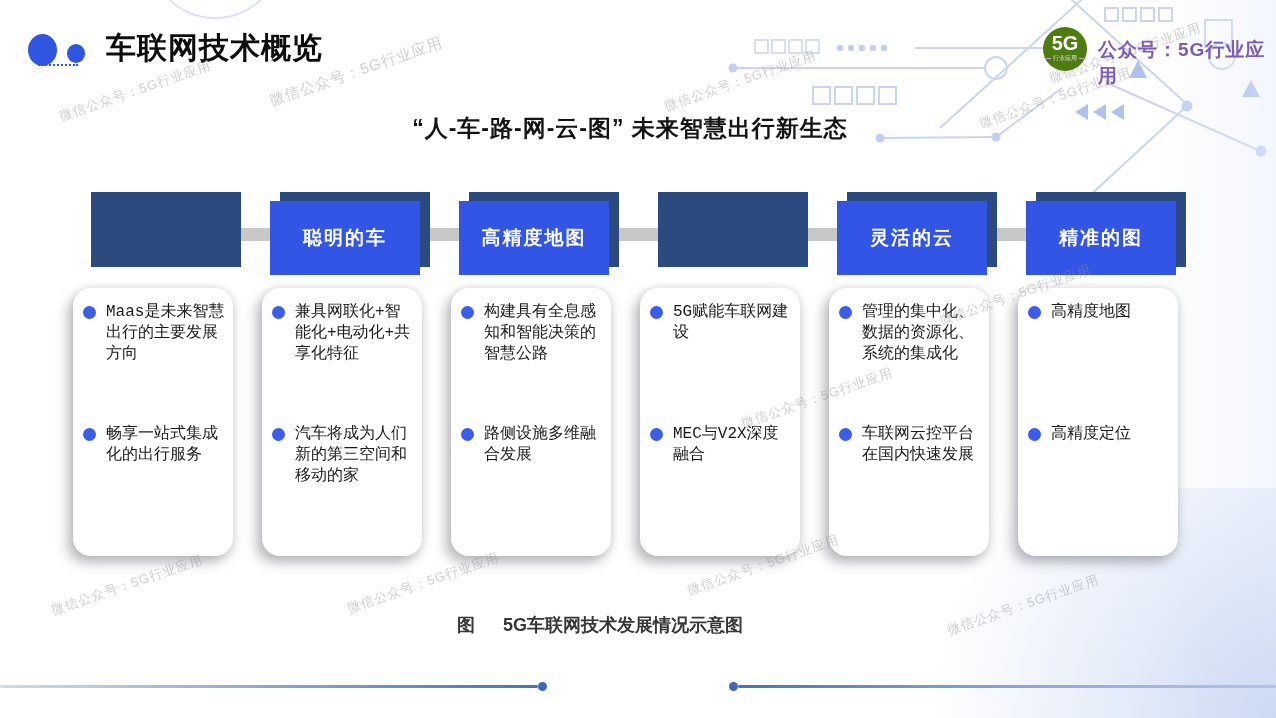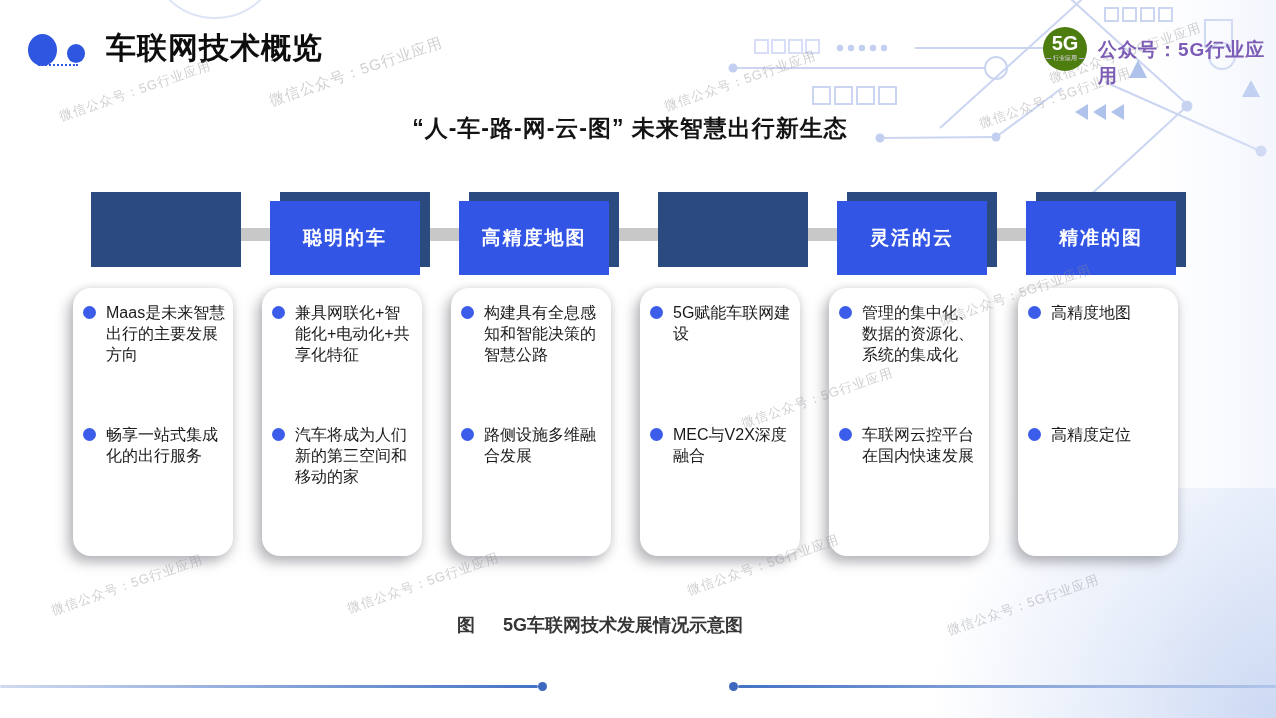--- a/index.html
+++ b/index.html
@@ -54,20 +54,21 @@
   .hdr-shadow{position:absolute;left:18px;top:0;width:150px;height:75px;background:#2B4A80;z-index:1;}
   .hdr-box{
     position:absolute;left:8px;top:9px;width:150px;height:74px;background:#3355E5;z-index:2;
     display:flex;align-items:center;justify-content:center;
     color:#fff;font-size:19px;font-weight:700;letter-spacing:2px;
   }
   .connector{position:absolute;left:148px;top:36px;width:64px;height:13px;background:#C8C8C8;z-index:0;}
   .card{
     position:absolute;left:0;top:96px;width:160px;height:268px;background:#fff;border-radius:18px;z-index:1;
     box-shadow:-6px 7px 12px rgba(110,110,118,0.42), 0 -2px 6px rgba(150,150,158,0.18), 4px 4px 8px rgba(140,140,148,0.15);
+    font-family:Liberation Mono, monospace;
   }
   .bullet-row{position:absolute;left:10px;display:flex;gap:10px;}
   .bullet-row.first{top:14px;}
   .bullet-row.second{top:136px;}
   .bullet-dot{flex:0 0 auto;width:13px;height:13px;border-radius:50%;background:#3B5DEA;margin-top:4px;}
   .bullet-text{width:120px;font-size:16px;line-height:21px;font-weight:500;color:#1A1A1A;}
   
   .caption{left:0;top:597px;width:1200px;text-align:center;z-index:2;font-size:18px;font-weight:700;color:#363636;margin-top:16px;}
   .caption .gap{display:inline-block;width:28px;}
   

